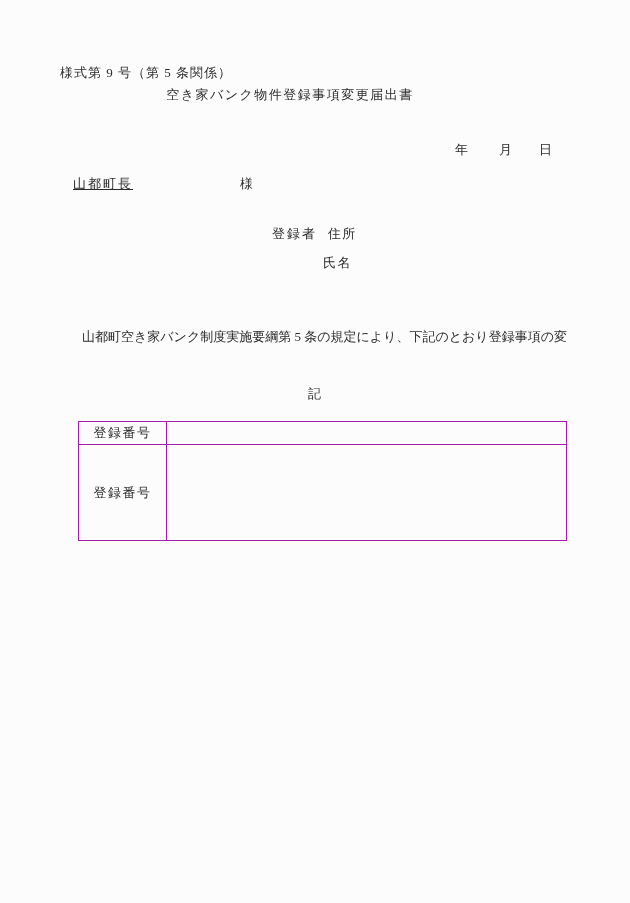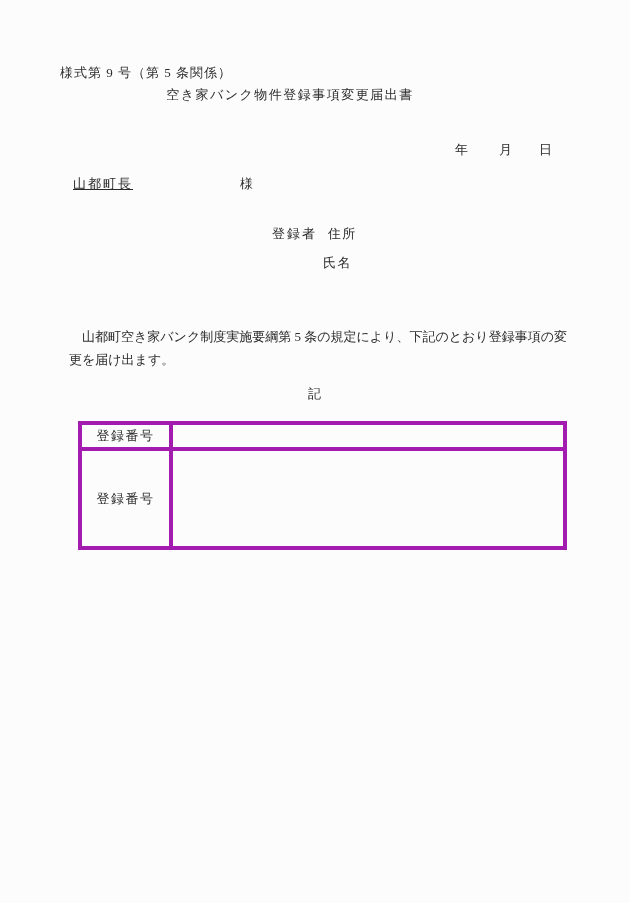--- a/index.html
+++ b/index.html
@@ -55,21 +55,21 @@
   }
   table.change-table {
     position: absolute; left: 78px; top: 421px;
     width: 489px;
     border-collapse: collapse;
     table-layout: fixed;
     font-size: 13px;
     color: #2b2b2b;
   }
   table.change-table td {
-    border: 4px solid #a21caf;
+    border: 1px solid #a21caf;
     padding: 0;
     background: #fcfcfc;
   }
   td.hdr {
     width: 87px;
     text-align: center;
     vertical-align: middle;
     letter-spacing: 1.5px;
   }
   tr.row-regno td { height: 22px; }
@@ -101,21 +101,20 @@
       <span class="reg-label">登録者</span>
       <span>住所</span>
     </div>
     <div class="reg-row indent">
       <span>氏名</span>
     </div>
   </div>
 
   <div class="body-text">
     <div class="body-line first">山都町空き家バンク制度実施要綱第 5 条の規定により、下記のとおり登録事項の変</div>
-    <div class="body-line">更を届け出ます。</div>
   </div>
 
   <div class="record-marker">記</div>
 
   <table class="change-table">
     <tbody>
         <tr class="row-regno">
       <td class="hdr">登録番号</td>
       <td class="val"></td>
     </tr>

